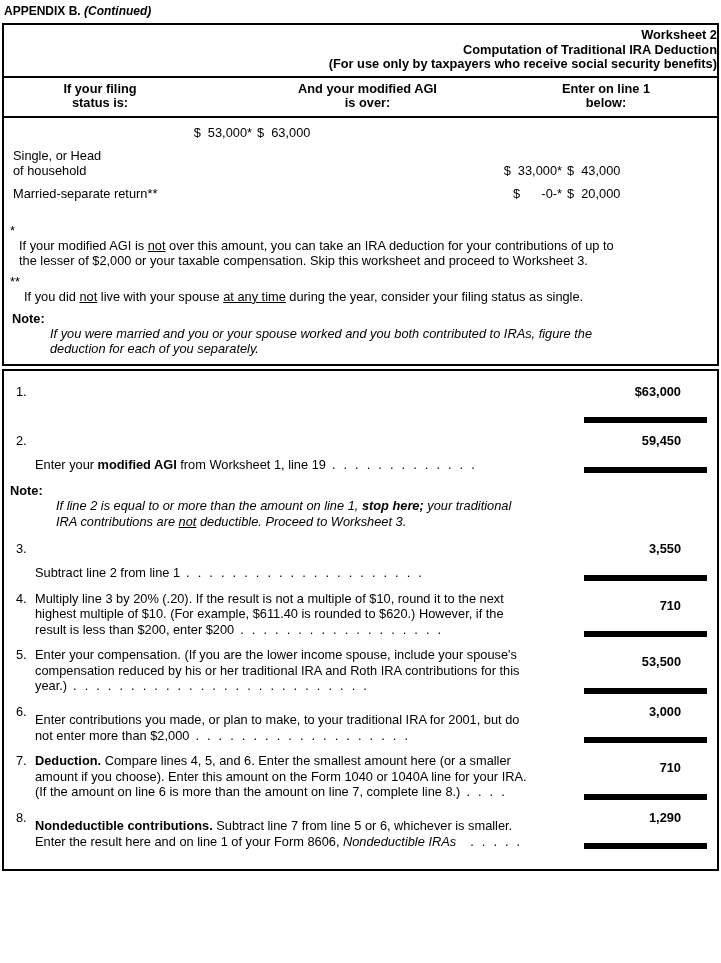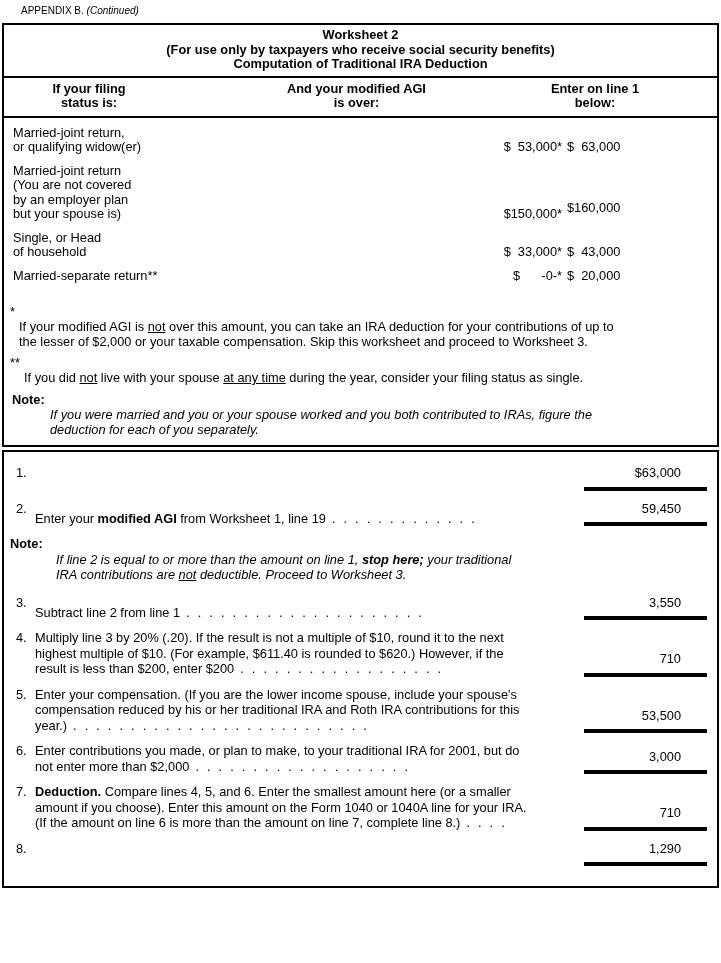--- a/index.html
+++ b/index.html
@@ -5,27 +5,27 @@
   html,body{margin:0;padding:0;}
   body{
     width:721px;height:963px;background:#ffffff;color:#000000;
     font-family:"Liberation Sans","DejaVu Sans",sans-serif;
     font-size:12.8px;line-height:15px;
     -webkit-font-smoothing:antialiased;
   }
   .page{position:relative;width:721px;height:963px;overflow:hidden;}
 
   
-  .apdx{margin:2px 0 3px 21px;font-size:10px;line-height:18px;font-weight:normal;}
+  .apdx{margin:2px 0 3px 4px;font-size:12px;line-height:18px;font-weight:bold;}
   .apdx .cont{font-style:italic;}
 
   
   .box1{border:2px solid #000;margin:0 2px;}
-  .bx-title{text-align:center;font-weight:bold;padding:3px 0 4px;line-height:14.5px;}
-  .cols{display:flex;font-weight:bold;text-align:center;padding:4px 0 5px;
+  .bx-title{text-align:right;font-weight:bold;padding:3px 0 4px;line-height:14.5px;}
+  .cols{display:flex;font-weight:bold;text-align:center;padding:4px 11px 5px;
         line-height:14.5px;white-space:pre-line;border-top:2px solid #000;border-bottom:2px solid #000;}
   .col-status{width:170px;}
   .col-agi{width:365px;}
   .col-enter{width:112px;}
   .tbody{padding:8px 0 2px;}
   .t-row{display:flex;align-items:flex-end;margin-bottom:9px;line-height:14.5px;}
   .cell-status{width:301px;padding-left:9px;white-space:pre-line;}
   .cell-agi{width:243px;padding-left:5px;white-space:pre;text-align:right;}
   .cell-enter{padding-left:5px;white-space:pre;}
   .t-row.r2 .cell-enter{padding-bottom:6px;}
@@ -36,64 +36,54 @@
   .fn2{padding-left:14px;}
   .u{text-decoration:underline;text-align:center;}
   .note1{position:relative;padding-left:40px;font-style:italic;white-space:pre-line;margin-top:7px;}
   .note1 .mk{position:absolute;left:2px;top:0;font-style:normal;font-weight:bold;}
 
   
   .box2{border:2px solid #000;margin:3px 2px 0;padding:13px 10px 10px 12px;min-height:355px;box-sizing:border-box;}
   .item{display:flex;align-items:flex-end;margin-bottom:10px;line-height:15.5px;}
   .item .num{flex:none;width:19px;align-self:flex-start;}
   .item .body{flex:1;max-width:547px;white-space:pre-line;}
-  .item .val{flex:none;width:97px;margin-left:auto;border-bottom:4px solid #000000;
-             text-align:right;padding:0 26px 6px 0;white-space:nowrap;box-sizing:content-box;}
+  .item .val{flex:none;width:97px;margin-left:auto;border-bottom:6px solid #000000;
+             text-align:right;padding:0 26px 18px 0;white-space:nowrap;box-sizing:content-box;font-weight:bold;}
   .dots{word-spacing:4.5px;margin-left:6px;}
   .note2{position:relative;margin:2px 0 12px -6px;padding-left:46px;font-style:italic;
          white-space:pre-line;line-height:15.5px;}
   .note2 .mk{position:absolute;left:0;top:0;font-style:normal;font-weight:bold;}
 </style>
 </head>
 <body>
 
 <div class="page">
 
   <div class="apdx"><span>APPENDIX B.</span> <span class="cont">(Continued)</span></div>
 
   <div class="box1">
     <div class="bx-title">
       <div>Worksheet 2</div>
+      <div>Computation of Traditional IRA Deduction</div>
       <div>(For use only by taxpayers who receive social security benefits)</div>
-      <div>Computation of Traditional IRA Deduction</div>
     </div>
 
     <div class="cols">
       <div class="col-status">If your filing
 status is:</div>
       <div class="col-agi">And your modified AGI
 is over:</div>
       <div class="col-enter">Enter on line 1
 below:</div>
     </div>
 
     <div class="tbody">
       <div class="t-row">
-        <div class="cell-status">Married-joint return,
-or qualifying widow(er)</div>
         <div class="cell-agi">$  53,000*</div>
         <div class="cell-enter">$  63,000</div>
-      </div>
-      <div class="t-row r2">
-        <div class="cell-status">Married-joint return
-(You are not covered
-by an employer plan
-but your spouse is)</div>
-        <div class="cell-agi">$150,000*</div>
-        <div class="cell-enter">$160,000</div>
       </div>
       <div class="t-row">
         <div class="cell-status">Single, or Head
 of household</div>
         <div class="cell-agi">$  33,000*</div>
         <div class="cell-enter">$  43,000</div>
       </div>
       <div class="t-row">
         <div class="cell-status">Married-separate return**</div>
         <div class="cell-agi">$      -0-*</div>
@@ -166,17 +156,19 @@
     <div class="item">
       <span class="num">7.</span>
       <div class="body"><span></span><b>Deduction.</b><span> Compare lines 4, 5, and 6. Enter the smallest amount here (or a smaller
 amount if you choose). Enter this amount on the Form 1040 or 1040A line for your IRA.
 (If the amount on line 6 is more than the amount on line 7, complete line 8.)</span><i></i><span class="dots">. . . .</span></div>
       <div class="val">710</div>
     </div>
 
     <div class="item">
       <span class="num">8.</span>
+      <div class="body"><span></span><b>Nondeductible contributions.</b><span> Subtract line 7 from line 5 or 6, whichever is smaller.
+Enter the result here and on line 1 of your Form 8606, </span><i>Nondeductible IRAs</i><span class="dots"> . . . . .</span></div>
       <div class="val">1,290</div>
     </div>
 
   </div>
 </div>
 
 </body></html>

